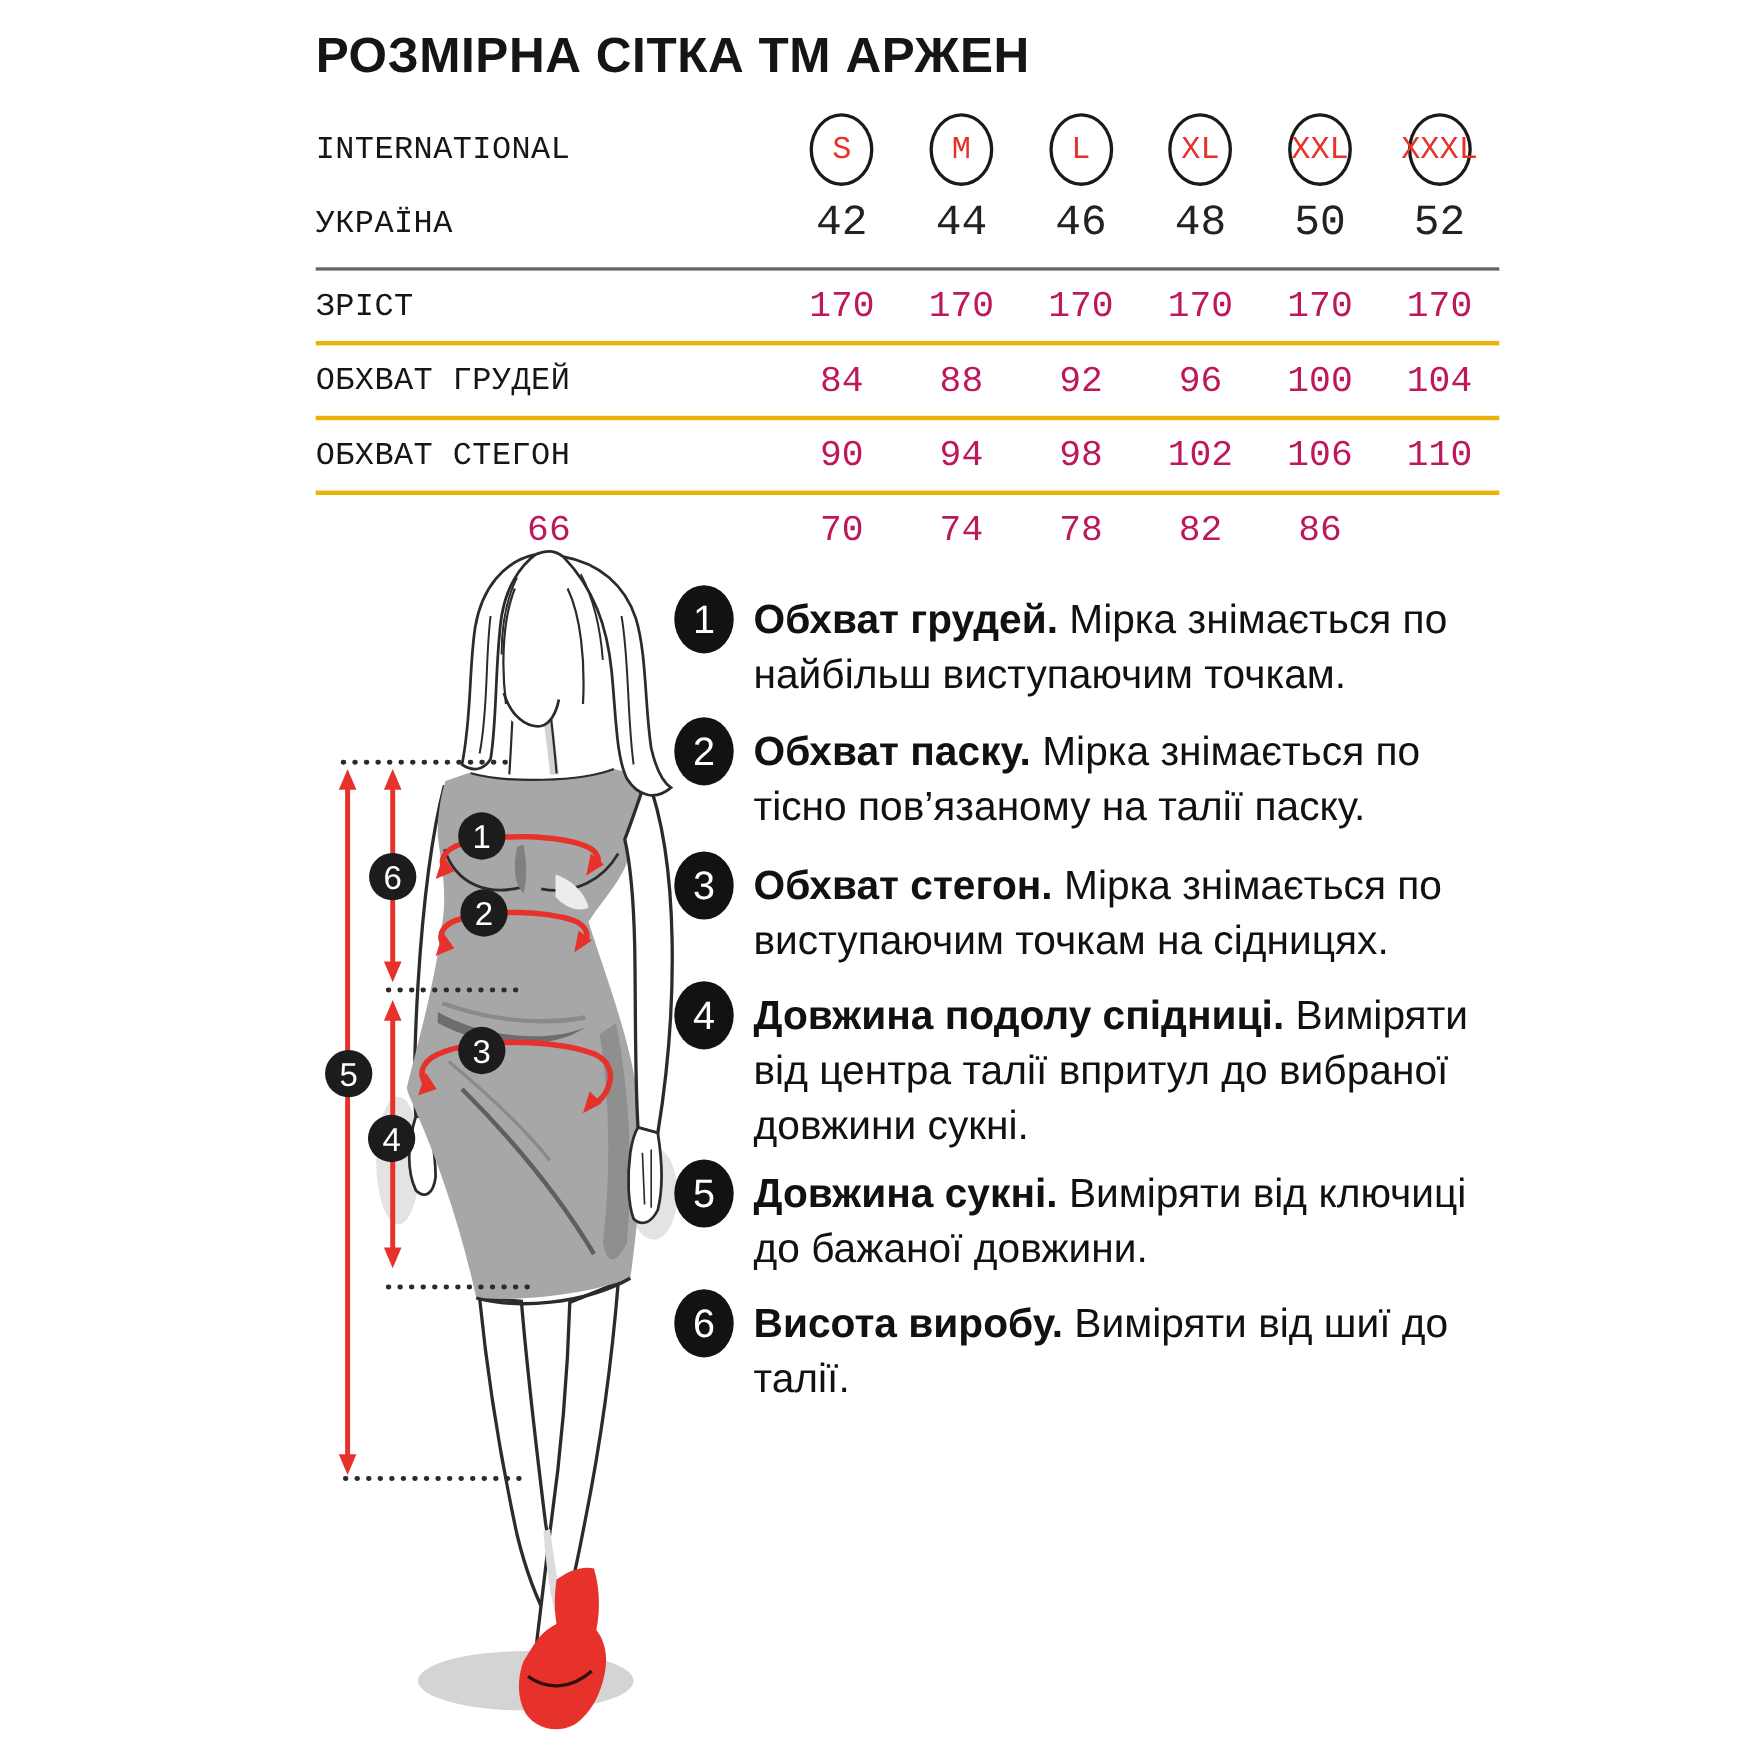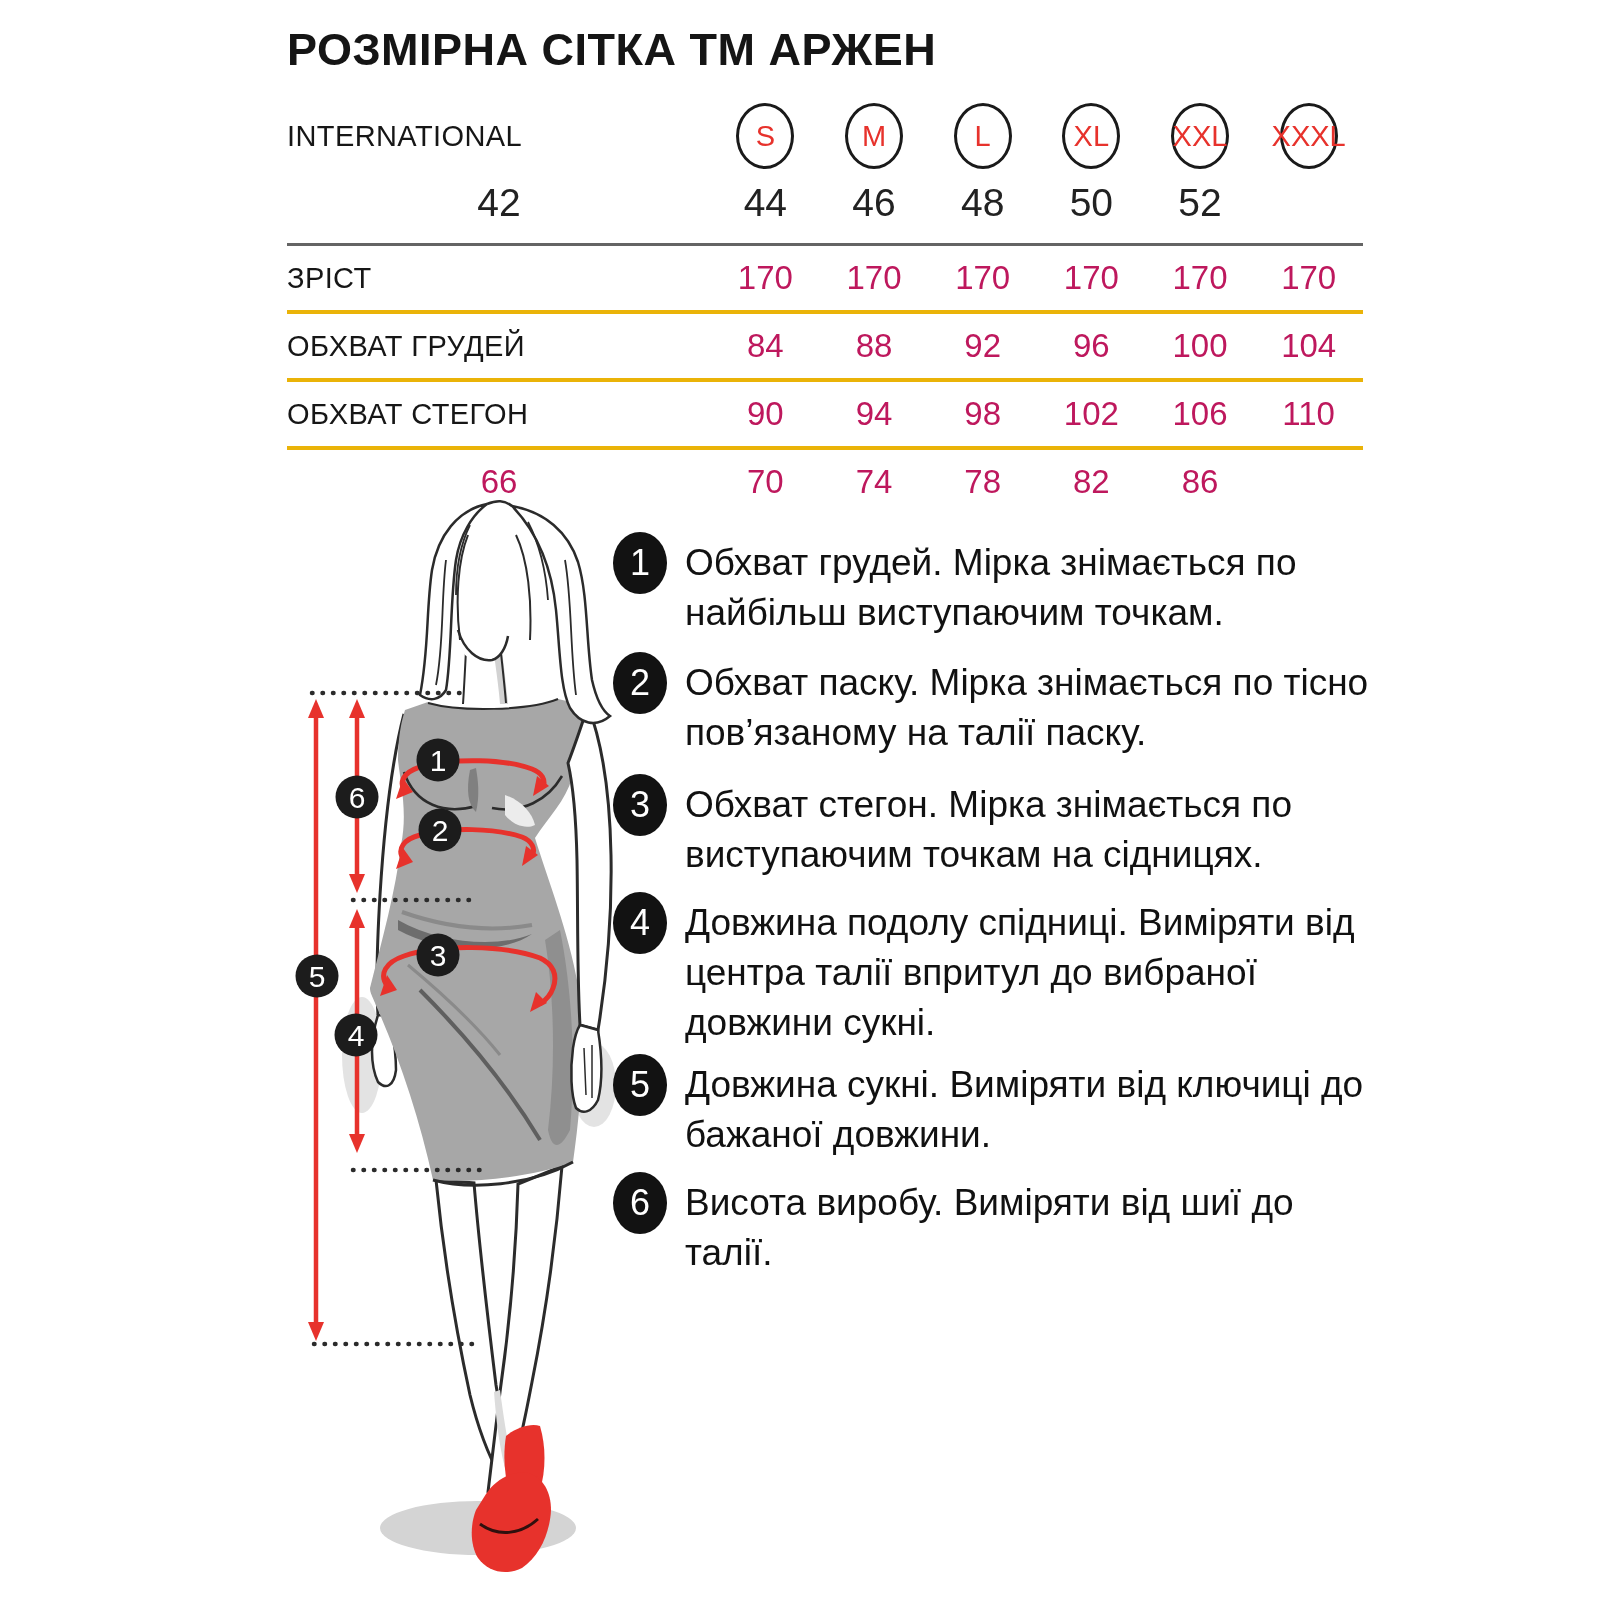--- a/index.html
+++ b/index.html
@@ -2,38 +2,38 @@
 <html><head>
 <meta charset="utf-8">
 <style>
   html,body{margin:0;padding:0;background:#fff;}
   body{width:1600px;height:1600px;position:relative;overflow:hidden;
        font-family:"Liberation Sans","DejaVu Sans",sans-serif;color:#1a1a1a;}
   .abs{position:absolute;}
   
   .ttl{left:287px;top:24px;font-size:45px;font-weight:700;letter-spacing:.5px;color:#151515;}
   
-  .tbl{left:287px;top:100px;width:1076px;}
+  .tbl{left:287px;top:100px;width:1076px;font-family:Liberation Mono, monospace;}
   .row{display:grid;grid-template-columns:424px repeat(6,1fr);align-items:center;}
   .row .lbl{font-size:29px;letter-spacing:.4px;color:#161616;}
   .row .c{text-align:center;display:flex;justify-content:center;align-items:center;}
   .r-int{height:72px;}
   .r-ukr{height:62px;}
   .r-data{height:64px;}
   .rule-dark{height:3px;background:#646464;margin-top:9px;}
   .rule-light{border-bottom:4px solid #eab308;}
   .num-b{font-size:39px;color:#222;}
   .num-g{font-size:33px;color:#be185d;}
   .circ{width:52px;height:60px;border:3px solid #1a1a1a;border-radius:50%;
         display:flex;align-items:center;justify-content:center;flex:0 0 auto;}
   .circ i{font-style:normal;color:#e7322c;font-size:29px;font-weight:500;white-space:nowrap;}
   
   .leg{left:613px;width:690px;padding-left:72px;box-sizing:content-box;}
   .leg p{margin:0;font-size:37px;line-height:50px;color:#111;}
-  .leg b{font-weight:400;}
+  .leg b{font-weight:700;}
   .bullet{position:absolute;left:0;top:-6px;width:54px;height:62px;border-radius:50%;
           background:#121212;color:#fff;font-size:36px;display:flex;align-items:center;justify-content:center;}
   svg{position:absolute;left:0;top:0;}
   svg text{font-family:"Liberation Sans","DejaVu Sans",sans-serif;}
 </style>
 </head>
 <body>
 
 <div class="abs ttl">РОЗМІРНА СІТКА ТМ АРЖЕН</div>
 
@@ -65,20 +65,21 @@
           <i>XXL</i>
         </span>
       </div>
     <div class="c">
         <span class="circ">
           <i>XXXL</i>
         </span>
       </div>
   </div>
   <div class="row r-ukr">
+    <div class="lbl">УКРАЇНА</div>
     <div class="c num-b">42</div>
     <div class="c num-b">44</div>
     <div class="c num-b">46</div>
     <div class="c num-b">48</div>
     <div class="c num-b">50</div>
     <div class="c num-b">52</div>
   </div>
   <div class="rule-dark"></div>
   <div class="row r-data rule-light">
     <div class="lbl">ЗРІСТ</div>

